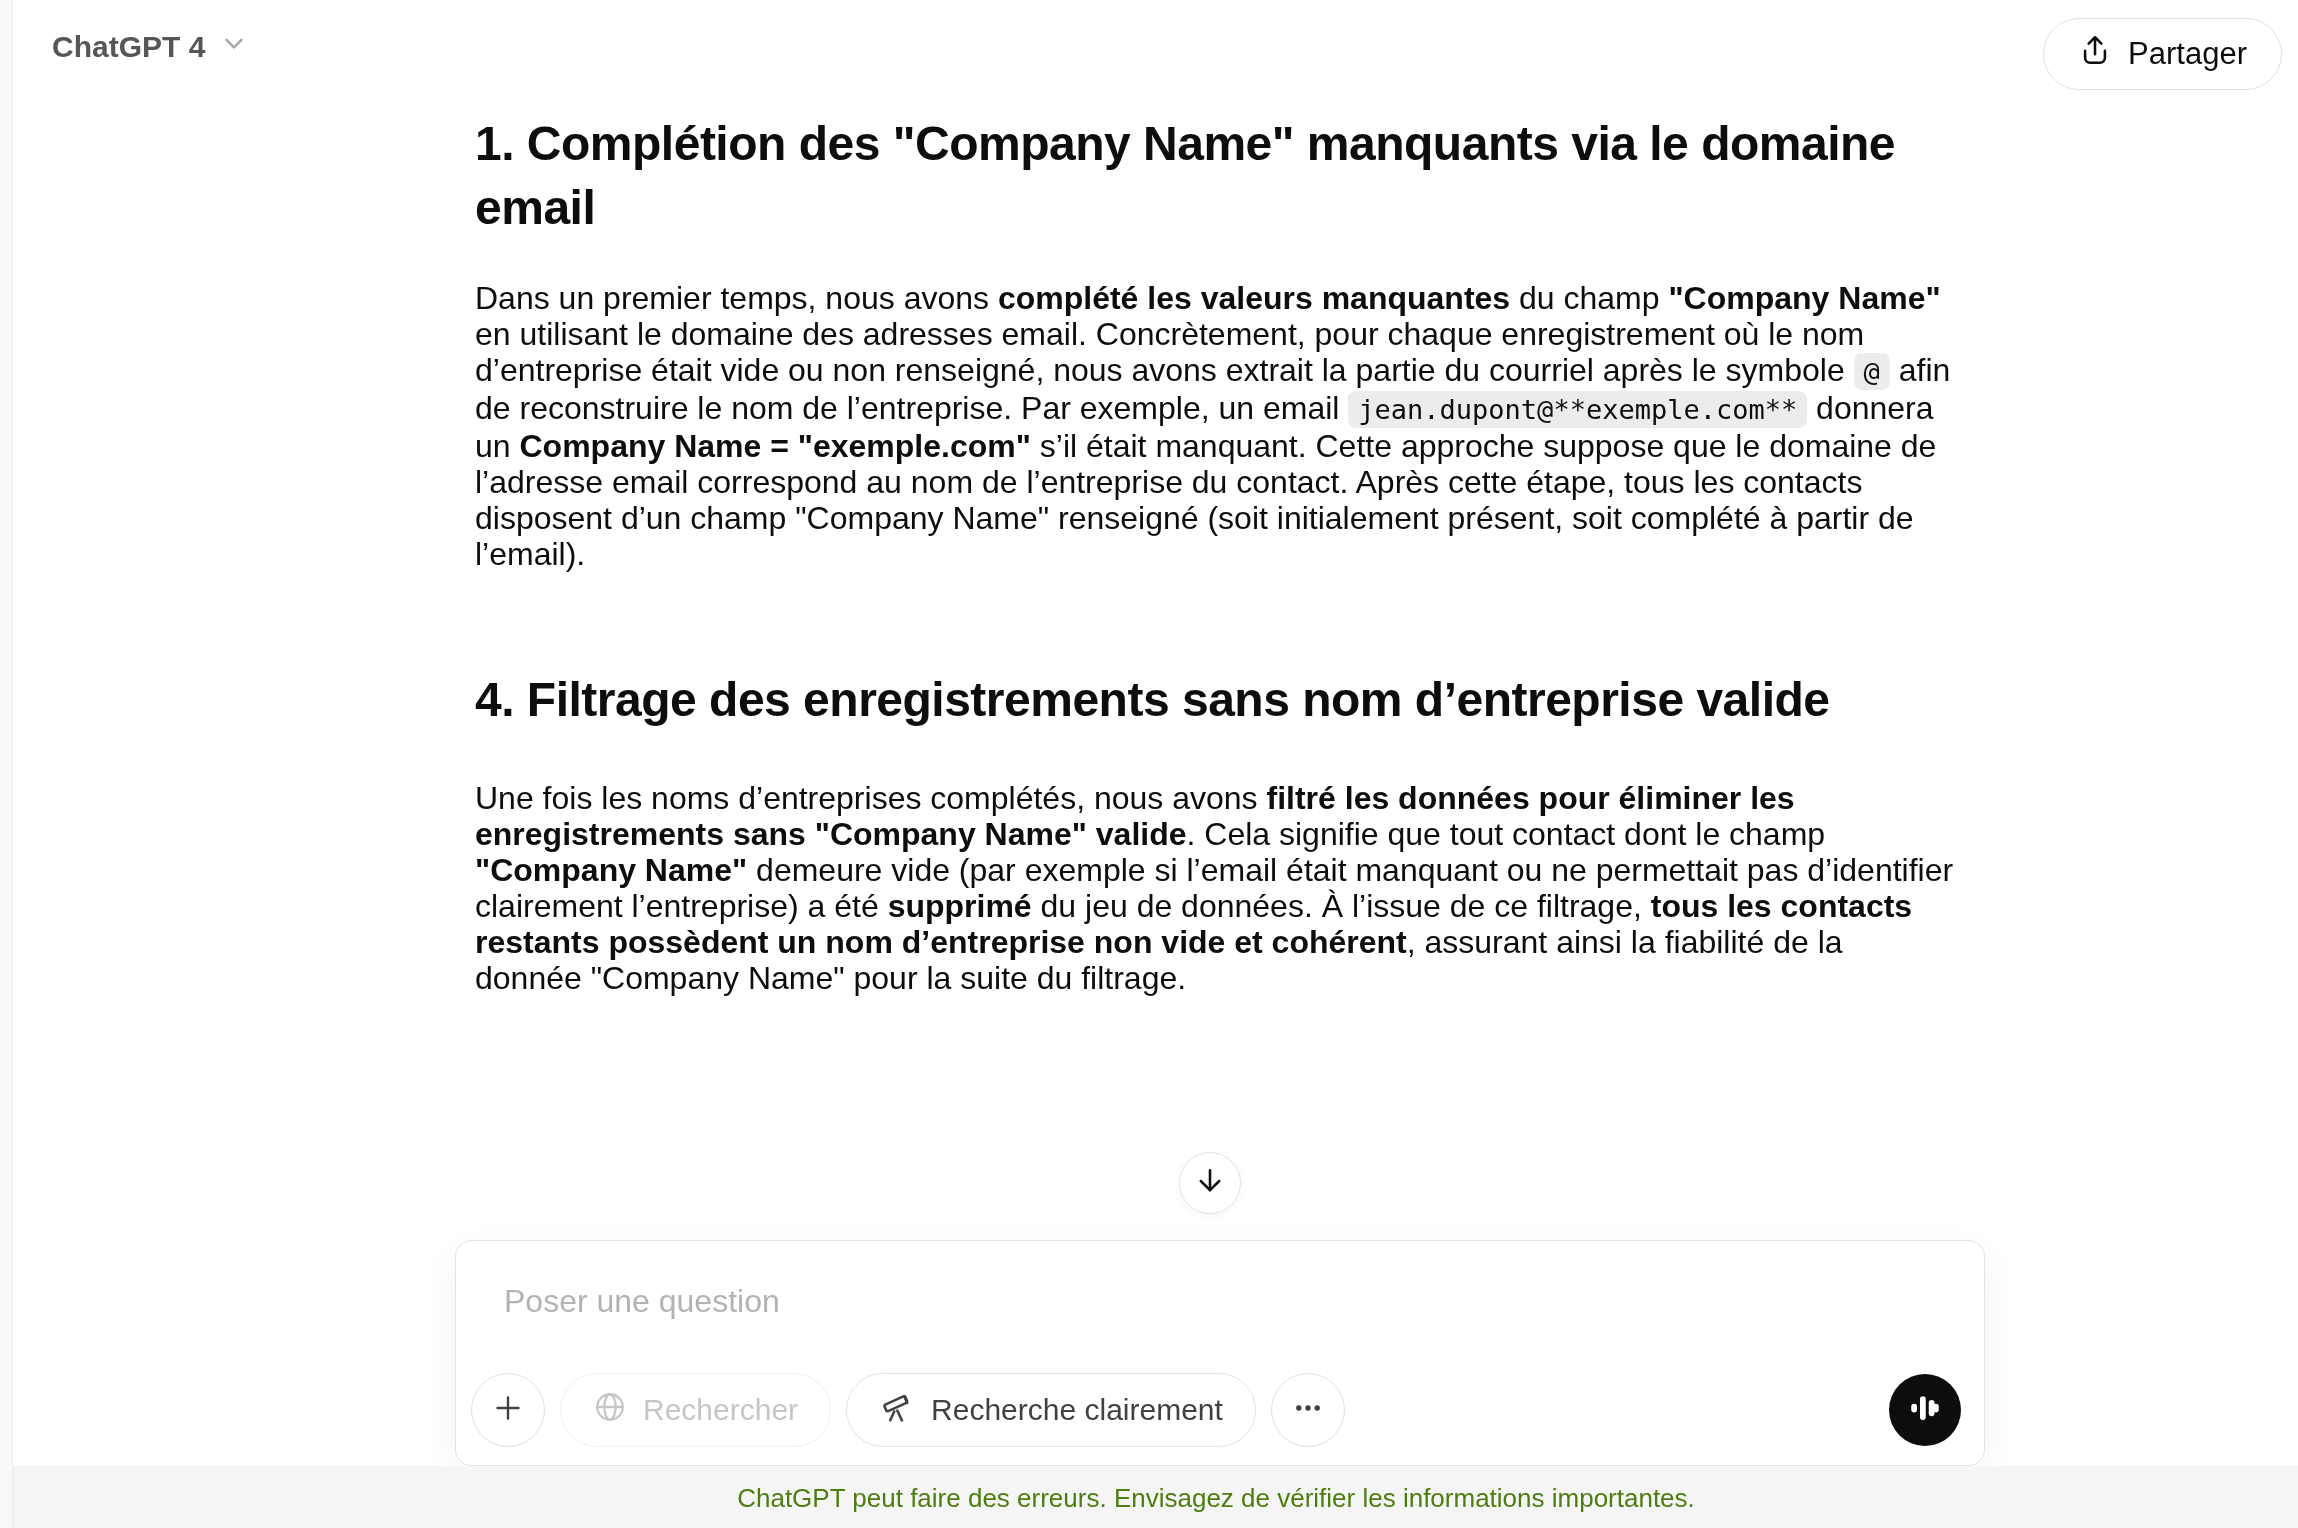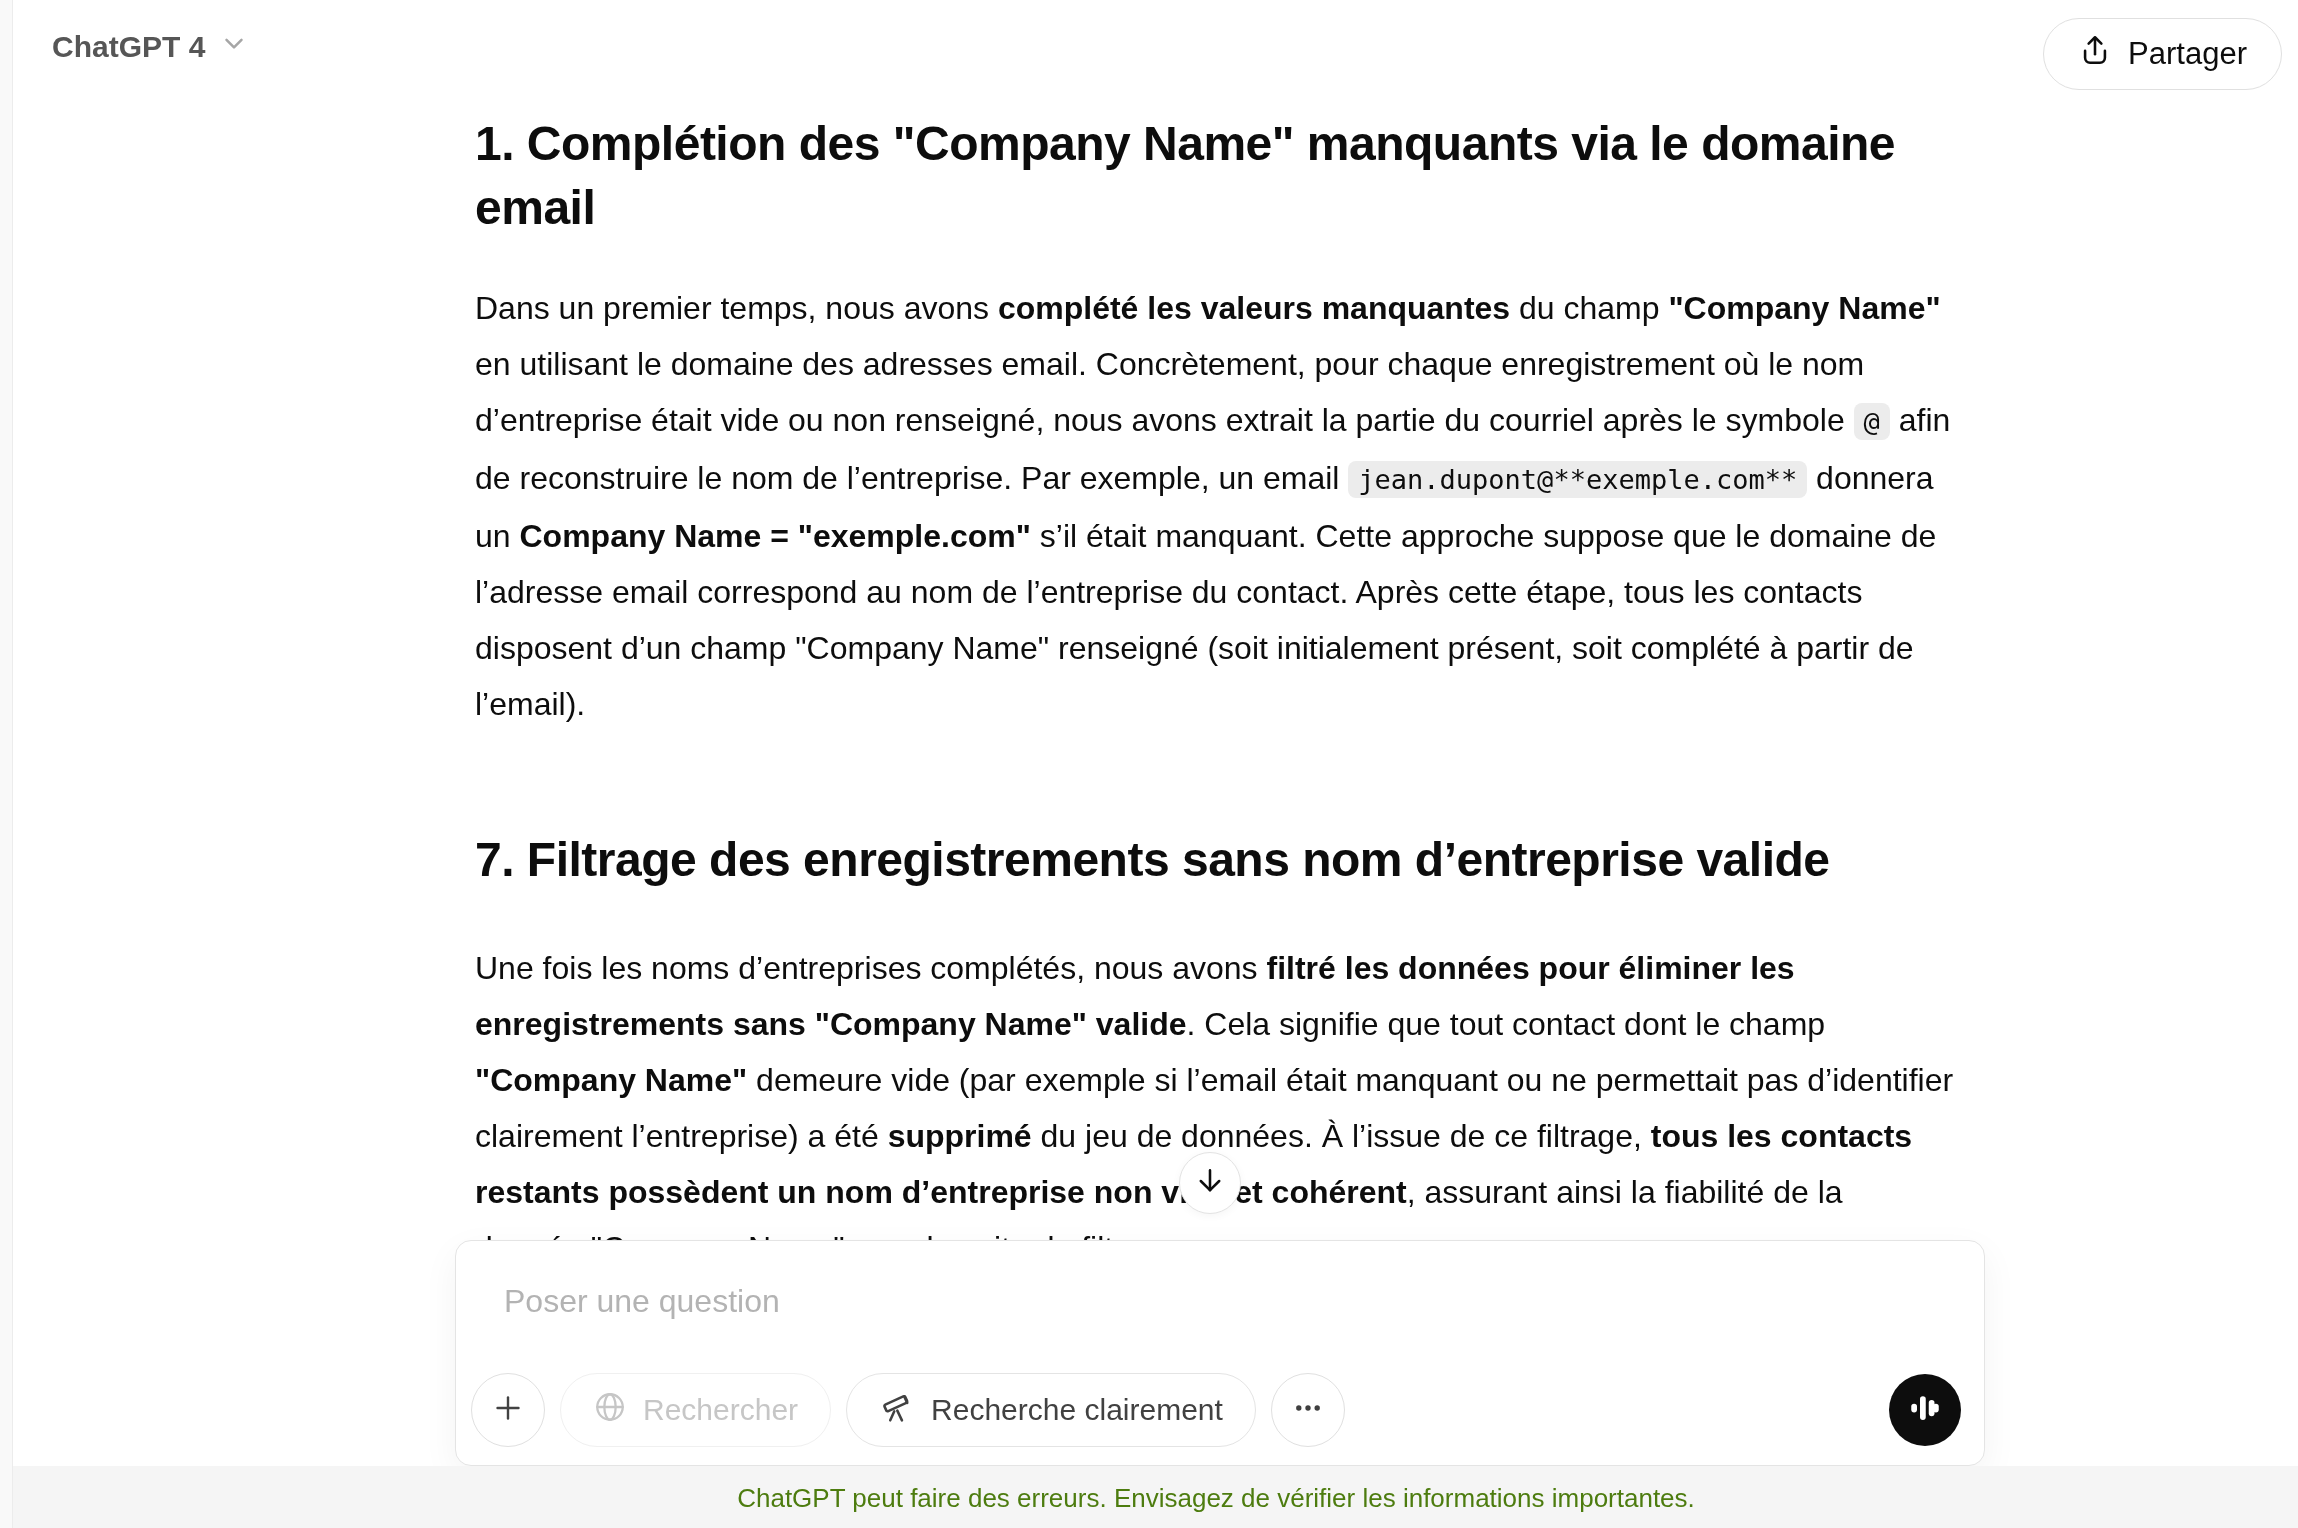--- a/index.html
+++ b/index.html
@@ -37,21 +37,21 @@
 
   
   .article { position:absolute; left:475px; top:0; width:1480px; }
   .section-heading {
     font-size:48px; line-height:64px; font-weight:700;
     letter-spacing:-0.5px; color:#0d0d0d;
   }
   .section-heading.first { margin-top:112px; }
   .section-heading.second { margin-top:96px; }
   .body-paragraph {
-    margin-top:40px; font-size:32px; line-height:56px; color:#0d0d0d;
+    margin-top:40px; font-size:32px; line-height:36px; color:#0d0d0d;
   }
   .body-paragraph.second { margin-top:48px; }
   .body-paragraph strong { font-weight:700; }
   .body-paragraph code {
     font-family:"DejaVu Sans Mono", monospace;
     font-size:27px; background:#ececec; border-radius:8px;
     padding:3px 10px; white-space:nowrap;
   }
 
   
@@ -129,21 +129,21 @@
         <path d="M7.5 7.5L12 3l4.5 4.5"></path>
         <path d="M5 12.5v5A3.5 3.5 0 0 0 8.5 21h7a3.5 3.5 0 0 0 3.5-3.5v-5"></path>
       </svg>
   </span>
   <span>Partager</span>
 </button>
 
 <div class="article">
   <h1 class="section-heading first">1. Complétion des "Company Name" manquants via le domaine email</h1>
   <p class="body-paragraph"><span>Dans un premier temps, nous avons </span><strong>complété les valeurs manquantes</strong><span> du champ </span><strong>"Company Name"</strong><span> en utilisant le domaine des adresses email. Concrètement, pour chaque enregistrement où le nom d’entreprise était vide ou non renseigné, nous avons extrait la partie du courriel après le symbole </span><code>@</code><span> afin de reconstruire le nom de l’entreprise. Par exemple, un email </span><code>jean.dupont@**exemple.com**</code><span> donnera un </span><strong>Company Name = "exemple.com"</strong><span> s’il était manquant. Cette approche suppose que le domaine de l’adresse email correspond au nom de l’entreprise du contact. Après cette étape, tous les contacts disposent d’un champ "Company Name" renseigné (soit initialement présent, soit complété à partir de l’email).</span></p>
-  <h1 class="section-heading second">7. Filtrage des enregistrements sans nom d’entreprise valide</h1>
+  <h1 class="section-heading second">4. Filtrage des enregistrements sans nom d’entreprise valide</h1>
   <p class="body-paragraph second"><span>Une fois les noms d’entreprises complétés, nous avons </span><strong>filtré les données pour éliminer les enregistrements sans "Company Name" valide</strong><span>. Cela signifie que tout contact dont le champ </span><strong>"Company Name"</strong><span> demeure vide (par exemple si l’email était manquant ou ne permettait pas d’identifier clairement l’entreprise) a été </span><strong>supprimé</strong><span> du jeu de données. À l’issue de ce filtrage, </span><strong>tous les contacts restants possèdent un nom d’entreprise non vide et cohérent</strong><span>, assurant ainsi la fiabilité de la donnée "Company Name" pour la suite du filtrage.</span></p>
 </div>
 
 <div class="scroll-down">
   <span>
     <svg width="34" height="34" viewBox="0 0 24 24" fill="none" stroke="#0d0d0d" stroke-width="1.8" stroke-linecap="round" stroke-linejoin="round">
         <path d="M12 4.5v14"></path>
         <path d="M5.5 12l6.5 6.5L18.5 12"></path>
       </svg>
   </span>

